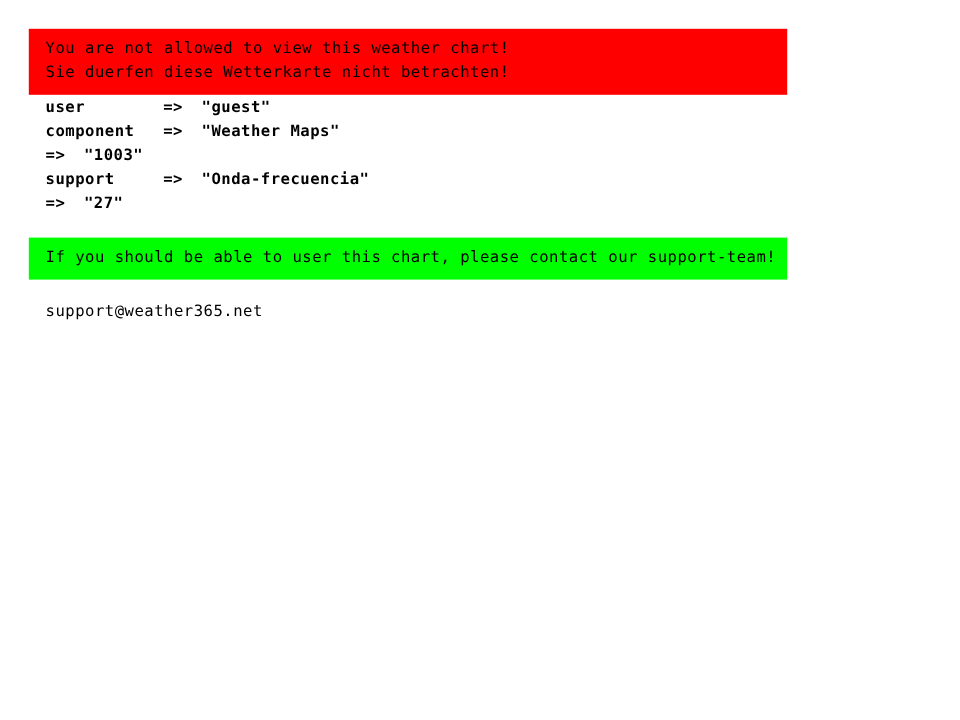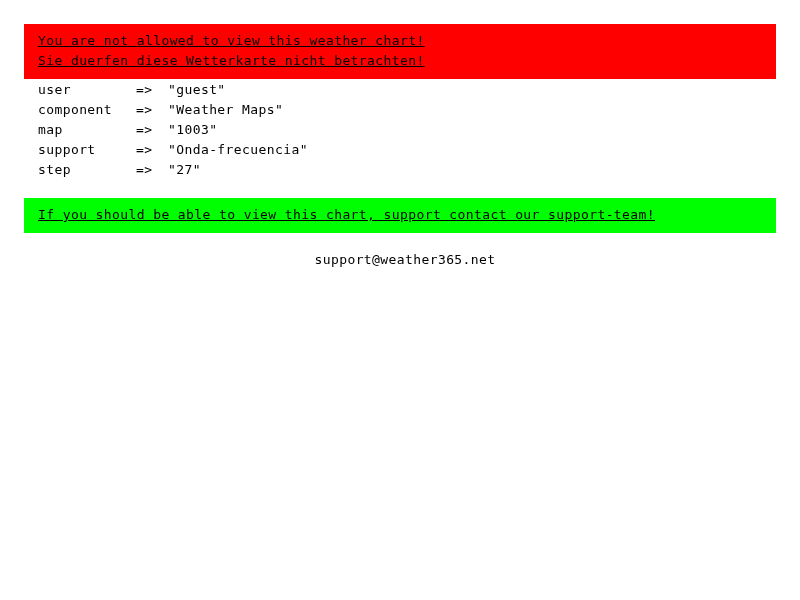--- a/index.html
+++ b/index.html
@@ -19,43 +19,43 @@
   .page {
     position: absolute;
     left: 0;
     top: 0;
     width: 800px;
     height: 600px;
   }
   .banner {
     position: absolute;
     left: 24px;
-    width: 752px;
+    width: 632px;
     box-sizing: border-box;
     padding: 7px 13px 8px 14px;
-    text-decoration: underline;
   }
   .banner-error {
     top: 24px;
     background: #ff0000;
   }
   .banner-ok {
     top: 198px;
     background: #00ff00;
   }
   .banner .line {
     line-height: 20px;
     white-space: pre;
     letter-spacing: 0.4px;
   }
   .params {
     position: absolute;
     left: 38px;
     top: 80px;
     width: 740px;
+    font-weight: bold;
   }
   .params .row {
     display: flex;
     line-height: 20px;
     white-space: pre;
     letter-spacing: 0.4px;
   }
   .params .key {
     width: 98px;
     flex: 0 0 98px;
@@ -66,21 +66,21 @@
   }
   .params .val {
     flex: 1 1 auto;
   }
   .footer {
     position: absolute;
     left: 38px;
     top: 250px;
     width: 734px;
     display: flex;
-    justify-content: center;
+    justify-content: space-between;
     line-height: 20px;
     white-space: pre;
     letter-spacing: 0.4px;
   }
   .footer a {
     color: #000000;
     text-decoration: none;
   }
 </style>
 </head>
@@ -98,37 +98,35 @@
       <span class="key">user</span>
       <span class="arrow">=&gt;</span>
       <span class="val">"guest"</span>
     </div>
     <div class="row">
       <span class="key">component</span>
       <span class="arrow">=&gt;</span>
       <span class="val">"Weather Maps"</span>
     </div>
     <div class="row">
-      <span class="key">map</span>
       <span class="arrow">=&gt;</span>
       <span class="val">"1003"</span>
     </div>
     <div class="row">
       <span class="key">support</span>
       <span class="arrow">=&gt;</span>
       <span class="val">"Onda-frecuencia"</span>
     </div>
     <div class="row">
-      <span class="key">step</span>
       <span class="arrow">=&gt;</span>
       <span class="val">"27"</span>
     </div>
   </div>
 
   <div class="banner banner-ok">
-    <div class="line">If you should be able to view this chart, support contact our support-team!</div>
+    <div class="line">If you should be able to user this chart, please contact our support-team!</div>
   </div>
 
   <div class="footer">
     <a href="#">support@weather365.net</a>
   </div>
 
 </div>
 
 </body></html>

